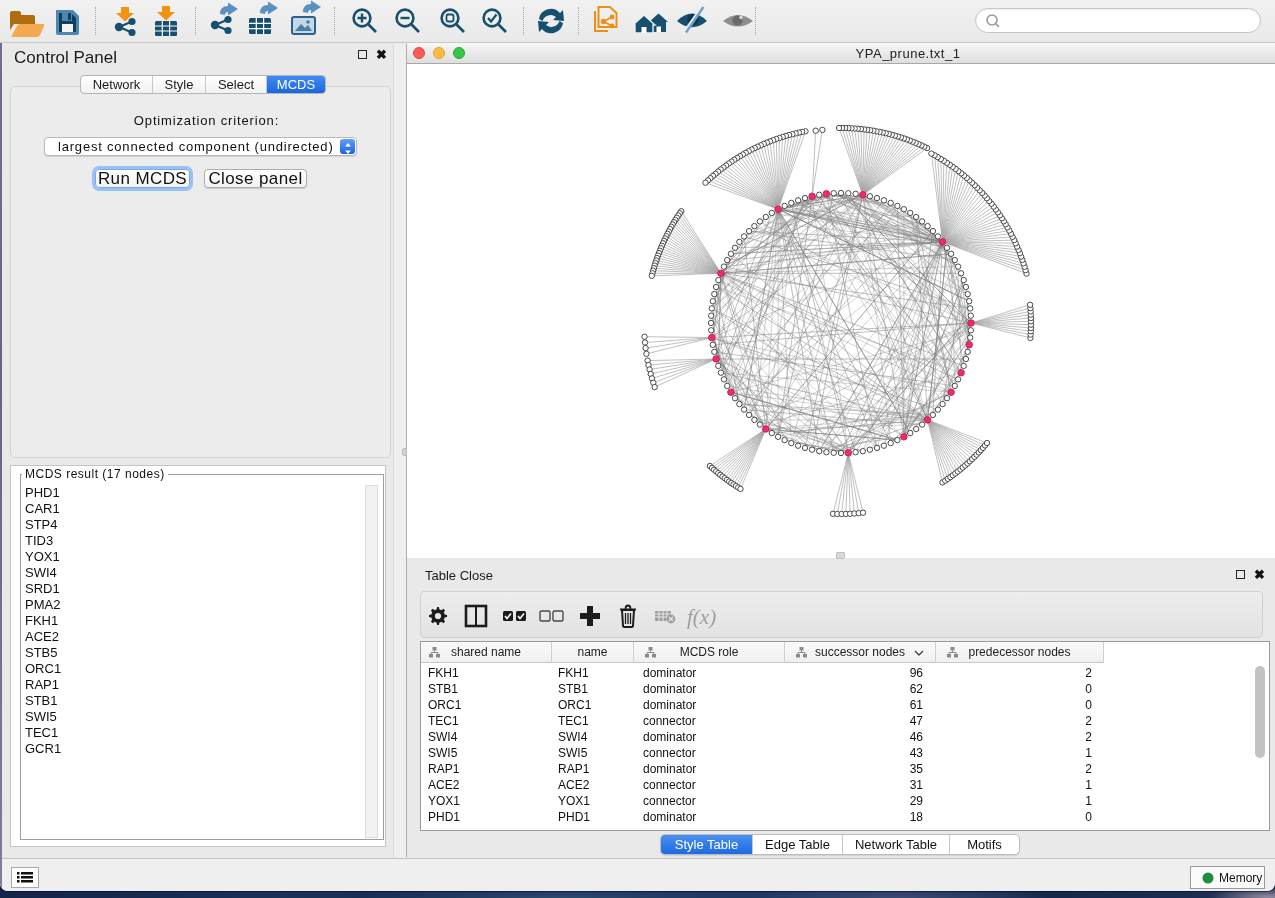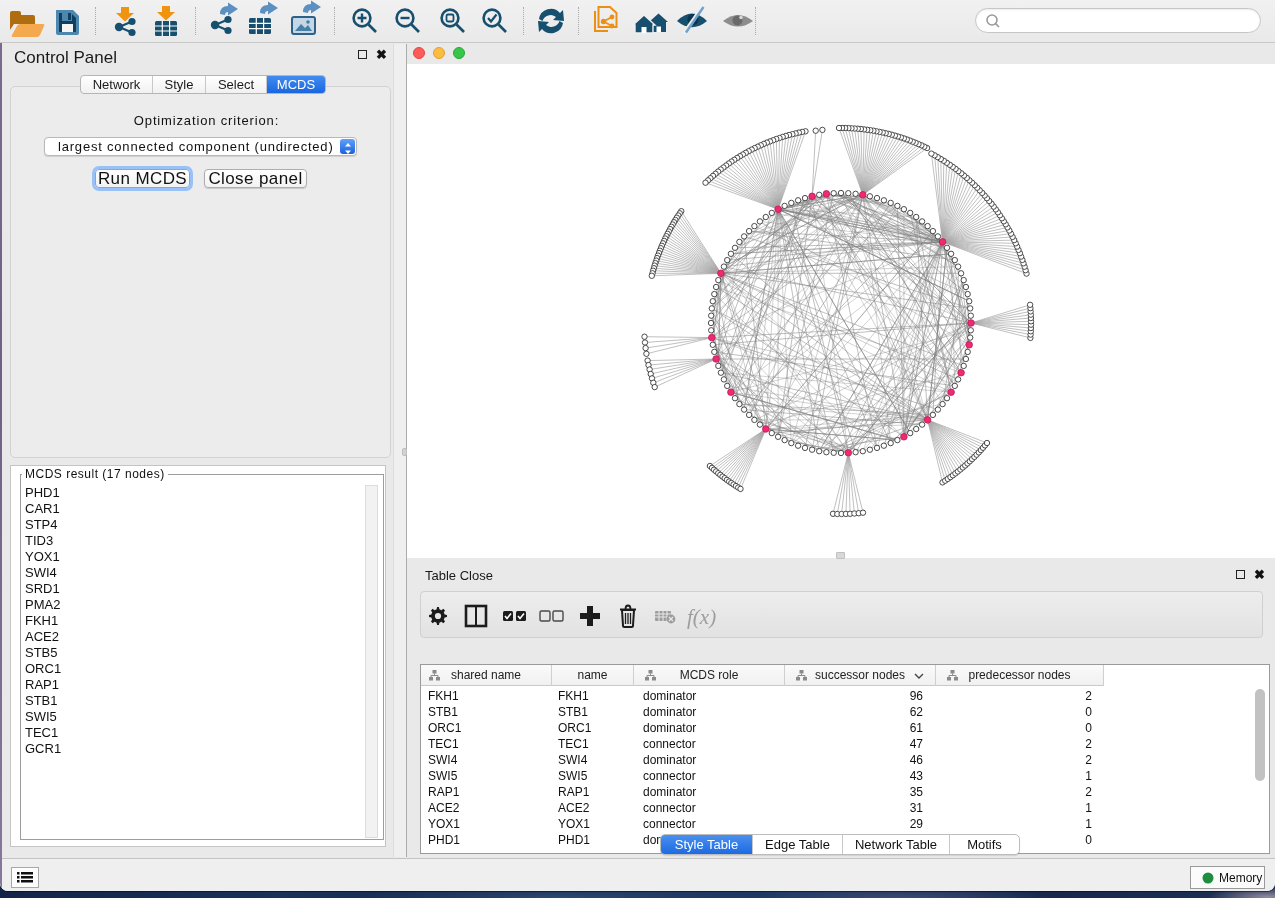--- a/index.html
+++ b/index.html
@@ -71,21 +71,21 @@
 .tl { position:absolute; top:4.5px; width:12px; height:12px; border-radius:50%; }
 #netcanvas { position:absolute; left:407px; top:64px; width:868px; height:494px; background:#fff; }
 #netgrip { position:absolute; left:836px; top:552px; width:9px; height:7px; background:#d8d8d8;
   border:1px solid #c0c0c0; border-radius:1px; z-index:5; }
 
 #tpanel { position:absolute; left:407px; top:559px; width:868px; height:298px; background:#e9e9e9; }
 #tp-title { position:absolute; left:18px; top:9px; font-size:13px; color:#1a1a1a; }
 #tp-toolbar { position:absolute; left:13px; top:32px; width:843px; height:47px;
   background:linear-gradient(#ededed,#e2e2e2); border:1px solid #d0d0d0; border-radius:4px; }
 #tbl { position:absolute; left:13px; top:82px; width:850px; height:190px; background:#fff;
-  border:1px solid #9a9a9a;margin-top:23px; }
+  border:1px solid #9a9a9a; }
 #thead { position:absolute; left:0; top:0; height:21px; width:683px;
   background:linear-gradient(#fafafa,#f0f0f0); border-bottom:1px solid #c8c8c8; }
 .th { position:absolute; top:0; height:21px; border-right:1px solid #cfcfcf;
   font-size:12px; color:#222; text-align:center; line-height:21px; }
 .trow { position:absolute; font-size:12px; color:#111; height:16px; line-height:16px; }
 .num { position:absolute; text-align:right; }
 #tsb { position:absolute; right:2px; top:24px; width:13px; height:163px; }
 #tsb-thumb { position:absolute; left:1px; top:0px; width:10px; height:92px;
   background:#c2c2c2; border-radius:5px; }
 #btabs { position:absolute; left:253px; top:275px; display:flex; height:21px;
@@ -232,20 +232,23 @@
 <div id="result-pane">
   <div id="result-border"></div>
   <div id="result-legend">MCDS result (17 nodes)</div>
   <div id="result-list">PHD1<br>CAR1<br>STP4<br>TID3<br>YOX1<br>SWI4<br>SRD1<br>PMA2<br>FKH1<br>ACE2<br>STB5<br>ORC1<br>RAP1<br>STB1<br>SWI5<br>TEC1<br>GCR1</div>
   <div id="result-sb"></div>
 </div>
 <div id="vdiv">
       <div id="vgrip"></div>
     </div>
 
+  <div id="netbar">
+  <div id="nettitle">YPA_prune.txt_1</div>
+</div>
 <div class="tl" style="left:413px;top:47px;background:#fc5b57;border:1px solid #e2453f;"></div>
 <div class="tl" style="left:433px;top:47px;background:#fdbc40;border:1px solid #e0a135;"></div>
 <div class="tl" style="left:453px;top:47px;background:#34c749;border:1px solid #2aa637;"></div>
 <div id="netcanvas">
 <svg width="868" height="494" viewBox="0 0 868 494" xmlns="http://www.w3.org/2000/svg" style="position:absolute;left:0;top:0">
         <path d="M371.1 145.2L398.5 67.3M371.1 145.2L395.2 67.9M371.1 145.2L391.9 68.6M371.1 145.2L388.6 69.4M371.1 145.2L385.4 70.2M371.1 145.2L382.1 71.0M371.1 145.2L378.9 71.9M371.1 145.2L375.7 72.9M371.1 145.2L372.5 74.0M371.1 145.2L369.3 75.0M371.1 145.2L366.2 76.2M371.1 145.2L363.0 77.4M371.1 145.2L359.9 78.6M371.1 145.2L356.8 79.9M371.1 145.2L353.8 81.3M371.1 145.2L350.7 82.7M371.1 145.2L347.7 84.1M371.1 145.2L344.7 85.6M371.1 145.2L341.7 87.2M371.1 145.2L338.8 88.8M371.1 145.2L335.9 90.5M371.1 145.2L333.0 92.2M371.1 145.2L330.2 93.9M371.1 145.2L327.3 95.8M371.1 145.2L324.5 97.6M371.1 145.2L321.8 99.5M371.1 145.2L319.1 101.5M371.1 145.2L316.4 103.5M371.1 145.2L313.7 105.5M371.1 145.2L311.1 107.6M371.1 145.2L308.5 109.8M371.1 145.2L306.0 111.9M371.1 145.2L303.4 114.2M371.1 145.2L301.0 116.4M371.1 145.2L298.5 118.7M405.1 132.3L415.4 65.9M405.1 132.3L408.7 66.7M455.8 130.8L520.1 84.0M455.8 130.8L517.3 82.7M455.8 130.8L514.4 81.3M455.8 130.8L511.5 80.1M455.8 130.8L508.6 78.8M455.8 130.8L505.7 77.7M455.8 130.8L502.8 76.5M455.8 130.8L499.8 75.4M455.8 130.8L496.9 74.4M455.8 130.8L493.9 73.4M455.8 130.8L490.9 72.5M455.8 130.8L487.9 71.6M455.8 130.8L484.8 70.7M455.8 130.8L481.8 69.9M455.8 130.8L478.7 69.2M455.8 130.8L475.7 68.5M455.8 130.8L472.6 67.9M455.8 130.8L469.5 67.3M455.8 130.8L466.4 66.7M455.8 130.8L463.3 66.2M455.8 130.8L460.2 65.8M455.8 130.8L457.1 65.4M455.8 130.8L453.9 65.0M455.8 130.8L450.8 64.7M455.8 130.8L447.7 64.5M455.8 130.8L444.5 64.3M455.8 130.8L441.4 64.1M455.8 130.8L438.2 64.0M455.8 130.8L435.1 64.0M455.8 130.8L432.0 64.0M535.6 177.9L619.5 209.6M535.6 177.9L618.6 206.2M535.6 177.9L617.6 202.7M535.6 177.9L616.5 199.3M535.6 177.9L615.4 195.9M535.6 177.9L614.1 192.6M535.6 177.9L612.9 189.2M535.6 177.9L611.5 185.9M535.6 177.9L610.1 182.6M535.6 177.9L608.7 179.3M535.6 177.9L607.2 176.1M535.6 177.9L605.6 172.9M535.6 177.9L604.0 169.7M535.6 177.9L602.3 166.5M535.6 177.9L600.5 163.4M535.6 177.9L598.7 160.3M535.6 177.9L596.8 157.3M535.6 177.9L594.9 154.3M535.6 177.9L592.9 151.3M535.6 177.9L590.9 148.3M535.6 177.9L588.8 145.4M535.6 177.9L586.7 142.6M535.6 177.9L584.5 139.7M535.6 177.9L582.2 137.0M535.6 177.9L579.9 134.2M535.6 177.9L577.6 131.5M535.6 177.9L575.2 128.9M535.6 177.9L572.7 126.3M535.6 177.9L570.2 123.7M535.6 177.9L567.7 121.2M535.6 177.9L565.1 118.7M535.6 177.9L562.4 116.3M535.6 177.9L559.8 113.9M535.6 177.9L557.0 111.6M535.6 177.9L554.3 109.3M535.6 177.9L551.4 107.1M535.6 177.9L548.6 104.9M535.6 177.9L545.7 102.8M535.6 177.9L542.8 100.8M535.6 177.9L539.8 98.8M535.6 177.9L536.8 96.8M535.6 177.9L533.8 95.0M535.6 177.9L530.7 93.1M535.6 177.9L527.6 91.3M535.6 177.9L524.4 89.6M564.0 259.0L623.4 273.9M564.0 259.0L623.6 270.6M564.0 259.0L623.8 267.3M564.0 259.0L623.9 264.0M564.0 259.0L624.0 260.7M564.0 259.0L624.0 257.3M564.0 259.0L623.9 254.0M564.0 259.0L623.8 250.7M564.0 259.0L623.6 247.4M564.0 259.0L623.4 244.1M564.0 259.0L623.1 240.8M520.6 355.9L535.5 418.4M520.6 355.9L538.2 416.7M520.6 355.9L540.8 414.9M520.6 355.9L543.4 413.1M520.6 355.9L545.9 411.3M520.6 355.9L548.4 409.4M520.6 355.9L550.9 407.5M520.6 355.9L553.4 405.5M520.6 355.9L555.8 403.5M520.6 355.9L558.2 401.5M520.6 355.9L560.5 399.4M520.6 355.9L562.8 397.3M520.6 355.9L565.1 395.1M520.6 355.9L567.4 392.9M520.6 355.9L569.6 390.7M520.6 355.9L571.8 388.4M520.6 355.9L573.9 386.1M520.6 355.9L576.0 383.8M520.6 355.9L578.0 381.4M520.6 355.9L580.0 379.0M441.3 388.8L426.0 449.8M441.3 388.8L430.3 450.0M441.3 388.8L434.6 450.0M441.3 388.8L438.9 449.9M441.3 388.8L443.1 449.8M441.3 388.8L447.4 449.5M441.3 388.8L451.7 449.2M441.3 388.8L456.0 448.7M358.8 365.0L302.9 402.0M358.8 365.0L305.0 403.9M358.8 365.0L307.0 405.7M358.8 365.0L309.1 407.4M358.8 365.0L311.2 409.2M358.8 365.0L313.3 410.9M358.8 365.0L315.5 412.6M358.8 365.0L317.7 414.2M358.8 365.0L319.9 415.9M358.8 365.0L322.1 417.5M358.8 365.0L324.3 419.0M358.8 365.0L326.6 420.5M358.8 365.0L328.9 422.0M358.8 365.0L331.2 423.5M358.8 365.0L333.5 424.9M309.1 295.0L240.6 296.6M309.1 295.0L241.5 301.1M309.1 295.0L242.6 305.5M309.1 295.0L243.7 310.0M309.1 295.0L245.0 314.4M309.1 295.0L246.3 318.8M309.1 295.0L247.7 323.1M304.8 273.6L237.5 272.7M304.8 273.6L238.0 278.5M304.8 273.6L238.6 284.1M304.8 273.6L239.4 289.8M313.9 209.3L274.3 147.2M313.9 209.3L272.8 149.3M313.9 209.3L271.3 151.5M313.9 209.3L269.8 153.7M313.9 209.3L268.4 156.0M313.9 209.3L267.0 158.2M313.9 209.3L265.7 160.5M313.9 209.3L264.4 162.8M313.9 209.3L263.1 165.1M313.9 209.3L261.8 167.5M313.9 209.3L260.6 169.8M313.9 209.3L259.4 172.2M313.9 209.3L258.2 174.5M313.9 209.3L257.1 176.9M313.9 209.3L256.0 179.3M313.9 209.3L254.9 181.8M313.9 209.3L253.9 184.2M313.9 209.3L252.9 186.7M313.9 209.3L252.0 189.1M313.9 209.3L251.0 191.6M313.9 209.3L250.1 194.1M313.9 209.3L249.3 196.6M313.9 209.3L248.4 199.1M313.9 209.3L247.6 201.6M313.9 209.3L246.9 204.2M313.9 209.3L246.1 206.7M313.9 209.3L245.5 209.3M313.9 209.3L244.8 211.8" stroke="#a6a6a6" stroke-width="0.75" fill="none" opacity="0.95"></path>
         <path d="M547.8 196.1L476.9 381.7M358.8 365.0L391.1 136.3M323.9 328.2L520.6 355.9M309.1 295.0L490.4 376.1M544.1 328.2L304.8 273.6M535.6 177.9L476.9 381.7M520.6 355.9L347.4 355.9M358.8 365.0L304.8 273.6M307.3 230.1L320.2 321.9M535.6 177.9L470.0 383.9M520.6 355.9L398.0 134.1M313.9 209.3L419.4 129.8M434.0 389.0L307.3 287.9M535.6 177.9L496.9 372.8M554.1 308.7L352.9 360.6M337.1 172.4L309.1 295.0M563.2 273.6L496.9 372.8M309.1 295.0L455.8 130.8M419.4 129.8L384.3 138.9M535.6 177.9L364.8 148.9M564.0 259.0L558.9 295.0M307.3 230.1L470.0 383.9M304.8 273.6L520.6 355.9M371.1 145.2L503.2 369.1M455.8 130.8L560.7 287.9M320.2 196.1L304.0 259.0M496.9 372.8L563.8 266.3M358.8 365.0L525.9 350.9M412.2 130.8L352.9 157.4M441.3 388.8L551.1 202.6M496.9 372.8L556.7 216.1M544.1 328.2L313.9 308.7M316.9 202.6L304.8 244.4M535.6 177.9L371.1 145.2M535.6 177.9L419.4 388.2M535.6 177.9L462.9 132.3M554.1 308.7L352.9 157.4M490.4 376.1L358.8 365.0M405.1 132.3L305.8 237.2M554.1 308.7L441.3 129.2M358.8 365.0L564.0 259.0M371.1 145.2L525.9 167.1M544.1 328.2L311.3 216.1M371.1 145.2L337.1 345.6M313.9 209.3L547.8 321.9M358.8 365.0L490.4 141.9M419.4 129.8L337.1 172.4M462.9 132.3L364.8 148.9M535.6 177.9L448.6 129.8M562.2 280.8L530.9 345.6M371.1 145.2L316.9 315.4M358.8 365.0L525.9 167.1M547.8 321.9L544.1 189.8M304.2 266.3L320.2 321.9M564.0 259.0L347.4 162.1M371.1 145.2L540.0 183.8M564.0 259.0L462.9 385.7M323.9 328.2L304.2 266.3M323.9 328.2L398.0 134.1M455.8 130.8L520.6 355.9M455.8 130.8L332.4 340.1M520.6 355.9L332.4 340.1M455.8 130.8L540.0 183.8M496.9 372.8L455.8 387.2M304.8 273.6L328.0 334.2M358.8 365.0L332.4 340.1M307.3 230.1L462.9 132.3M455.8 130.8L558.9 223.0M535.6 177.9L352.9 157.4M313.9 209.3L377.6 376.1M441.3 388.8L405.1 132.3M405.1 132.3L563.8 266.3M419.4 129.8L364.8 148.9M554.1 308.7L309.1 223.0M535.6 177.9L562.2 280.8M562.2 280.8L352.9 157.4M441.3 388.8L563.2 273.6M313.9 209.3L358.8 153.0M371.1 145.2L384.3 379.1M455.8 130.8L337.1 172.4M405.1 385.7L554.1 209.3M564.0 259.0L434.0 129.0M371.1 145.2L560.7 230.1M309.1 295.0L384.3 379.1M358.8 365.0L515.1 360.6M520.6 355.9L364.8 369.1M455.8 130.8L483.7 379.1M313.9 209.3L551.1 202.6M535.6 177.9L391.1 136.3M515.1 157.4L323.9 189.8M304.8 273.6L337.1 345.6M358.8 365.0L371.1 145.2M535.6 177.9L332.4 340.1M371.1 145.2L304.8 244.4M544.1 328.2L426.7 388.8M562.2 280.8L483.7 138.9M483.7 379.1L551.1 315.4M419.4 129.8L304.8 244.4M323.9 328.2L490.4 376.1M371.1 145.2L503.2 369.1M564.0 259.0L391.1 136.3M455.8 130.8L304.2 251.7M309.1 295.0L342.1 350.9M309.1 295.0L496.9 145.2M412.2 130.8L535.6 340.1M434.0 389.0L304.2 251.7M535.6 177.9L323.9 189.8M313.9 209.3L525.9 167.1M520.6 355.9L540.0 183.8M535.6 177.9L384.3 379.1M426.7 388.8L564.0 259.0M563.8 266.3L384.3 379.1M562.2 280.8L426.7 129.2M441.3 388.8L316.9 202.6M371.1 145.2L412.2 130.8M358.8 365.0L455.8 387.2M371.1 145.2L347.4 355.9M535.6 177.9L358.8 365.0M564.0 259.0L347.4 355.9M371.1 372.8L535.6 340.1M371.1 145.2L371.1 372.8M455.8 130.8L544.1 189.8M535.6 177.9L558.9 223.0M455.8 130.8L332.4 177.9M313.9 209.3L311.3 301.9M535.6 177.9L455.8 387.2M441.3 388.8L562.2 237.2M535.6 177.9L384.3 138.9M304.8 244.4L347.4 355.9M520.6 355.9L320.2 321.9M520.6 355.9L434.0 129.0M323.9 328.2L530.9 172.4M323.9 328.2L563.8 266.3M455.8 130.8L342.1 350.9M313.9 209.3L496.9 372.8M371.1 145.2L509.2 153.0M441.3 388.8L313.9 209.3M520.6 355.9L412.2 130.8M554.1 308.7L551.1 202.6M520.6 355.9L364.8 369.1M544.1 328.2L398.0 134.1M371.1 145.2L562.2 237.2M455.8 130.8L563.2 273.6M535.6 177.9L426.7 129.2M535.6 177.9L371.1 145.2M455.8 130.8L530.9 172.4M496.9 372.8L496.9 145.2M455.8 130.8L398.0 134.1M455.8 130.8L547.8 321.9M358.8 365.0L490.4 376.1M535.6 177.9L304.8 273.6M564.0 259.0L455.8 387.2M311.3 301.9L441.3 129.2M455.8 130.8L384.3 379.1M384.3 138.9L316.9 202.6M313.9 209.3L352.9 360.6" stroke="#787878" stroke-width="0.8" fill="none" opacity="0.42"></path>
         <path d="M347.4 355.9L455.8 387.2M337.1 345.6L515.1 157.4M419.4 129.8L490.4 141.9M455.8 130.8L556.7 301.9M358.8 365.0L304.2 251.7M496.9 372.8L405.1 385.7M309.1 295.0L558.9 295.0M496.9 372.8L490.4 141.9M371.1 145.2L434.0 129.0M535.6 177.9L483.7 138.9M419.4 129.8L496.9 145.2M323.9 328.2L490.4 376.1M455.8 130.8L496.9 372.8M313.9 209.3L554.1 209.3M520.6 355.9L313.9 308.7M556.7 216.1L448.6 388.2M309.1 295.0L364.8 148.9M535.6 177.9L412.2 387.2M332.4 340.1L525.9 350.9M304.8 244.4L441.3 129.2M455.8 130.8L520.6 162.1M441.3 388.8L377.6 376.1M313.9 209.3L544.1 189.8M535.6 177.9L556.7 301.9M313.9 209.3L364.8 369.1M535.6 177.9L490.4 141.9M535.6 177.9L434.0 389.0M371.1 145.2L448.6 388.2M405.1 132.3L304.2 266.3M564.0 259.0L305.8 280.8M309.1 223.0L332.4 340.1M323.9 328.2L490.4 376.1M520.6 355.9L540.0 183.8M535.6 177.9L320.2 196.1M371.1 145.2L530.9 172.4M544.1 328.2L419.4 388.2M419.4 129.8L520.6 355.9M441.3 388.8L328.0 334.2M371.1 145.2L441.3 129.2M371.1 145.2L470.0 383.9M337.1 345.6L515.1 360.6M544.1 328.2L509.2 153.0M320.2 321.9L419.4 129.8M441.3 388.8L563.8 251.7M313.9 209.3L419.4 129.8M564.0 259.0L412.2 387.2M342.1 167.1L547.8 196.1M563.2 273.6L558.9 223.0M304.8 273.6L564.0 259.0M496.9 372.8L525.9 167.1M405.1 132.3L371.1 372.8M358.8 365.0L490.4 376.1M535.6 177.9L563.2 273.6M371.1 145.2L412.2 387.2M371.1 145.2L503.2 369.1M455.8 130.8L398.0 383.9M535.6 177.9L412.2 130.8M313.9 209.3L347.4 162.1M371.1 145.2L562.2 237.2M371.1 145.2L540.0 183.8M304.8 273.6L490.4 141.9M455.8 130.8L316.9 202.6M535.6 177.9L503.2 148.9M554.1 308.7L391.1 136.3M313.9 209.3L311.3 301.9M304.8 273.6L530.9 345.6M496.9 372.8L563.2 273.6M441.3 388.8L305.8 280.8M455.8 130.8L535.6 177.9M535.6 177.9L316.9 202.6M358.8 365.0L525.9 167.1M455.8 130.8L328.0 183.8M520.6 162.1L412.2 130.8M535.6 177.9L323.9 189.8M455.8 130.8L405.1 385.7M419.4 129.8L547.8 321.9M398.0 134.1L328.0 334.2M358.8 365.0L337.1 172.4M371.1 145.2L426.7 388.8M313.9 209.3L556.7 301.9M535.6 340.1L556.7 216.1M426.7 129.2L551.1 202.6M412.2 130.8L311.3 216.1M434.0 129.0L551.1 202.6M313.9 209.3L520.6 355.9M371.1 145.2L483.7 379.1M496.9 372.8L304.8 244.4M313.9 209.3L551.1 315.4M535.6 177.9L377.6 141.9M544.1 328.2L503.2 148.9M309.1 295.0L412.2 387.2M441.3 388.8L377.6 376.1M371.1 145.2L562.2 237.2M560.7 230.1L434.0 129.0M496.9 372.8L540.0 334.2M304.8 244.4L311.3 301.9M441.3 388.8L563.8 251.7M358.8 153.0L309.1 223.0M520.6 355.9L509.2 153.0M520.6 355.9L323.9 189.8M313.9 209.3L563.2 244.4M558.9 295.0L563.8 251.7M520.6 355.9L540.0 183.8M358.8 365.0L419.4 388.2M562.2 280.8L560.7 230.1M547.8 196.1L476.9 136.3M441.3 388.8L342.1 350.9M535.6 177.9L342.1 167.1M313.9 209.3L305.8 280.8M426.7 129.2L371.1 372.8M535.6 177.9L490.4 141.9M540.0 183.8L412.2 130.8M455.8 130.8L316.9 202.6M307.3 287.9L547.8 321.9M371.1 145.2L313.9 308.7M405.1 132.3L564.0 259.0M535.6 177.9L371.1 145.2M313.9 209.3L544.1 189.8M520.6 355.9L309.1 223.0M455.8 130.8L371.1 145.2M323.9 328.2L476.9 136.3M554.1 308.7L441.3 129.2M562.2 280.8L554.1 209.3M554.1 209.3L520.6 162.1M535.6 177.9L412.2 387.2M554.1 308.7L483.7 379.1M496.9 372.8L556.7 216.1M384.3 138.9L441.3 388.8M304.8 273.6L320.2 196.1M562.2 280.8L540.0 183.8M371.1 145.2L426.7 129.2M562.2 280.8L547.8 321.9M455.8 130.8L304.8 273.6M309.1 295.0L405.1 385.7M562.2 280.8L525.9 350.9M405.1 132.3L313.9 308.7M405.1 132.3L547.8 321.9M535.6 177.9L328.0 183.8M419.4 129.8L470.0 383.9M434.0 129.0L564.0 259.0M563.2 273.6L544.1 189.8M535.6 177.9L525.9 350.9M358.8 365.0L307.3 287.9M337.1 172.4L563.2 244.4M342.1 350.9L483.7 138.9M515.1 360.6L562.2 237.2M371.1 145.2L455.8 130.8M304.8 273.6L332.4 340.1M496.9 372.8L535.6 177.9M405.1 132.3L304.0 259.0M328.0 183.8L304.8 244.4M426.7 388.8L520.6 355.9M371.1 145.2L337.1 345.6M564.0 259.0L316.9 202.6M520.6 355.9L304.8 244.4M535.6 177.9L441.3 388.8M535.6 177.9L426.7 129.2" stroke="#828282" stroke-width="0.85" fill="none" opacity="0.6"></path>
         <g fill="#fff" stroke="#383838" stroke-width="0.9">
           <circle cx="563.8" cy="251.7" r="2.7"></circle>

